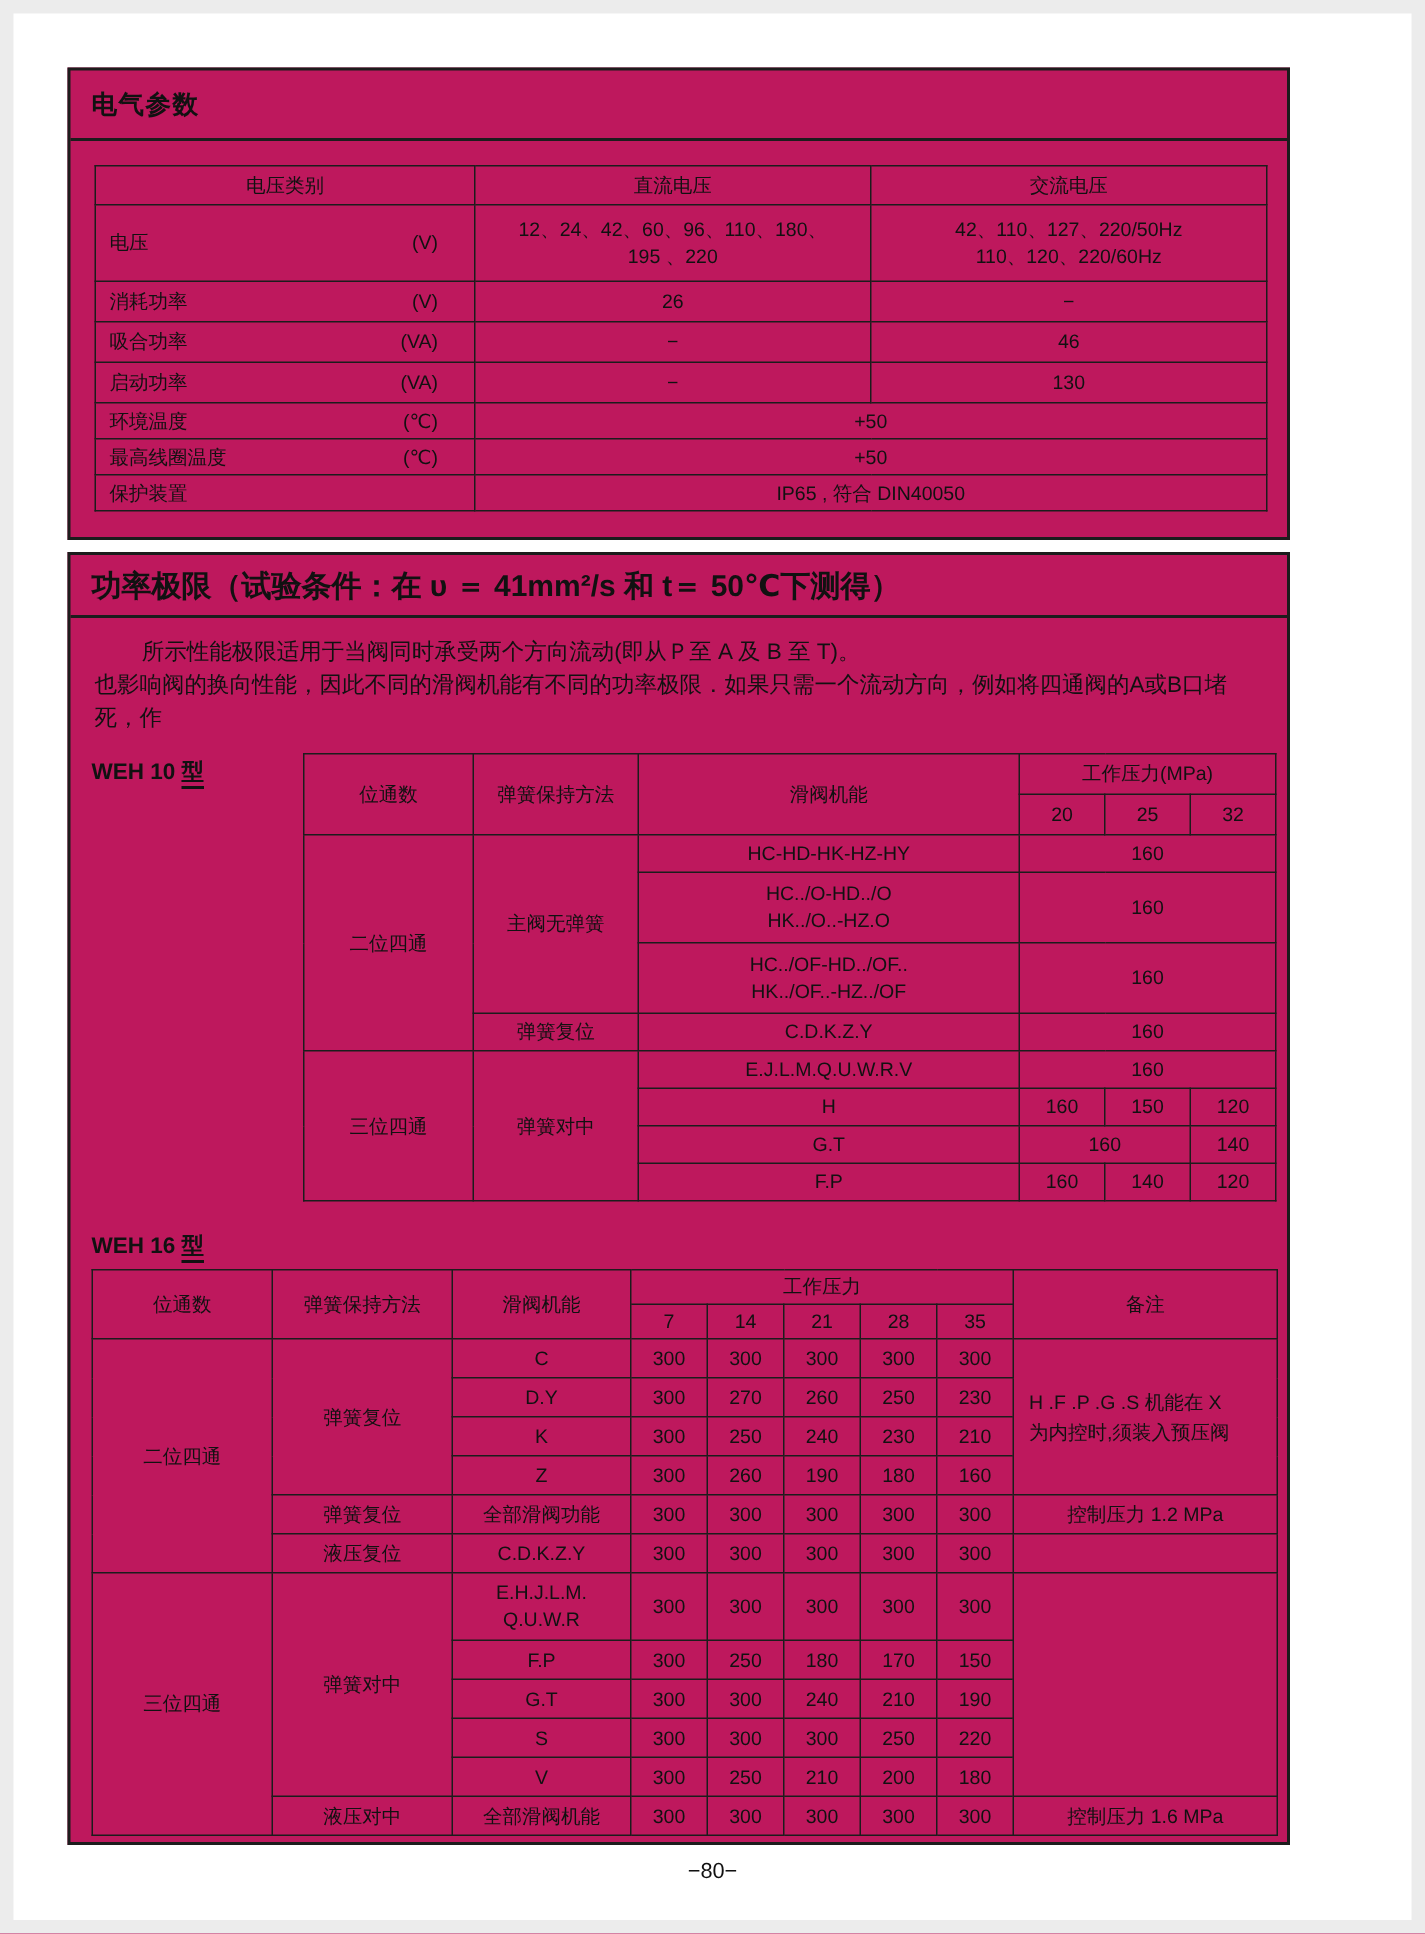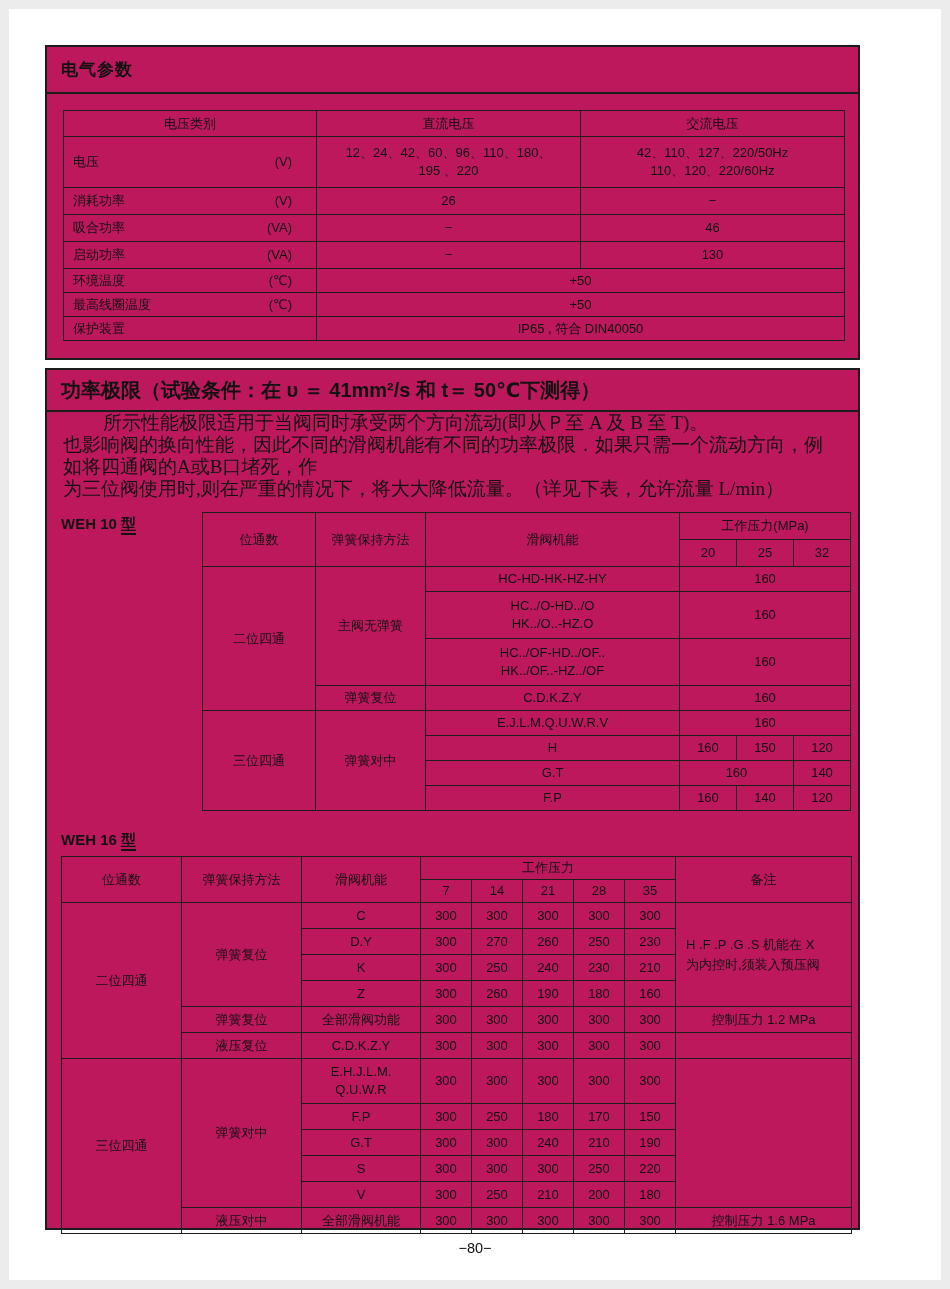--- a/index.html
+++ b/index.html
@@ -21,21 +21,21 @@
   table{border-collapse:collapse;table-layout:fixed;}
   td,th{border:1.5px solid #1c1c1c;font-size:13px;font-weight:normal;
     text-align:center;vertical-align:middle;padding:0;line-height:1.35;}
   .t1{margin:16px 0 0 16px;width:781px;}
   .t1 .lbl{text-align:left;}
   .lblwrap{display:flex;justify-content:space-between;padding:0 24px 0 9px;}
   .rh25 td{height:25px;} .rh50 td{height:50px;} .rh26 td{height:26px;}
   .rh23 td{height:23px;} .rh22 td{height:22px;} .rh24 td{height:24px;}
   .rh46 td{height:46px;} .rh44 td{height:44px;}
 
-  .para{margin:0 18px 0 16px;font-size:19px;line-height:22px;font-family:Liberation Serif, serif;}
+  .para{margin:12px 18px 0 16px;font-size:15px;line-height:22px;}
   .para .ind{text-indent:2.1em;}
 
   .wehlabel{font-weight:bold;font-size:15px;white-space:nowrap;}
   .wehlabel .u{border-bottom:2px solid #111;padding-bottom:1px;}
 
   .weh10-block{position:relative;margin-top:12px;}
   .weh10-block .wehlabel{position:absolute;left:14px;top:3px;}
   .t10{margin-left:155px;width:648px;}
   .weh16-block{margin-top:20px;}
   .weh16-block .wehlabel{margin-left:14px;}
@@ -140,21 +140,20 @@
   </tbody>
     </table>
 </div>
 
 <div class="sec" id="sec2">
   <div class="sec-title">功率极限（试验条件：在 υ ＝ 41mm²/s 和 t＝ 50℃下测得）</div>
 
   <div class="para">
     <div class="ind">所示性能极限适用于当阀同时承受两个方向流动(即从Ｐ至 A 及 B 至 T)。</div>
     <div>也影响阀的换向性能，因此不同的滑阀机能有不同的功率极限．如果只需一个流动方向，例如将四通阀的A或B口堵死，作</div>
-    <div>为三位阀使用时,则在严重的情况下，将大大降低流量。（详见下表，允许流量 L/min）</div>
   </div>
 
   <div class="weh10-block">
     <div class="wehlabel">
       <span>WEH 10</span>
       <span class="u">型</span>
     </div>
     <table class="t10">
       <colgroup>
           <col style="width:113px">

